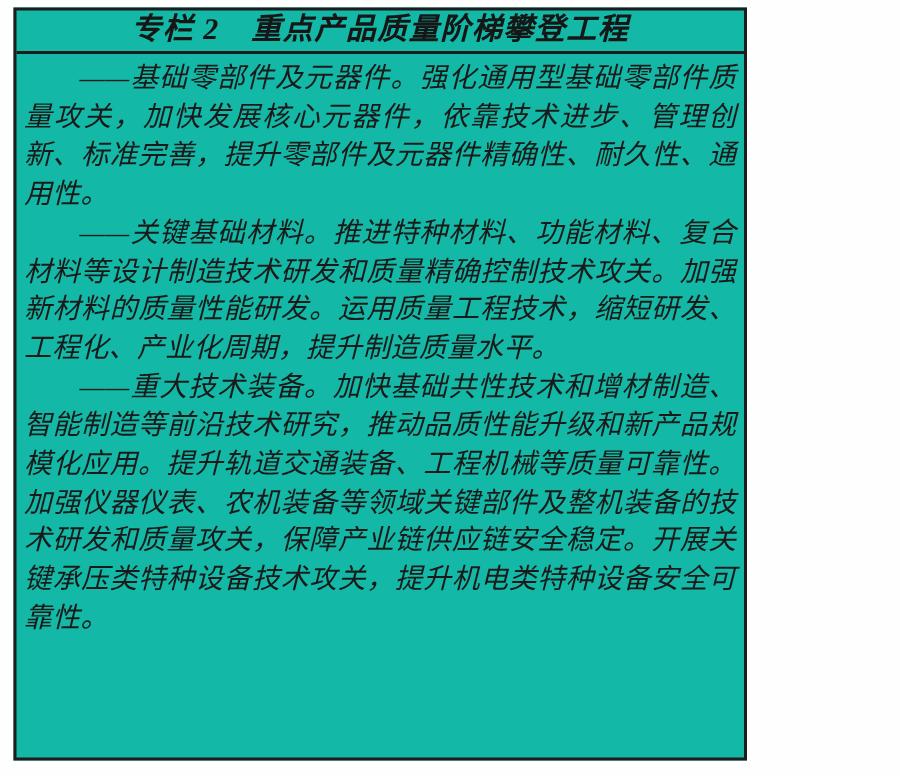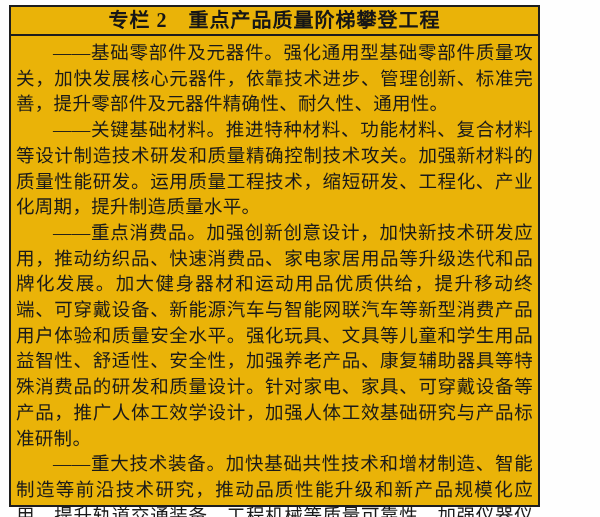--- a/index.html
+++ b/index.html
@@ -17,25 +17,26 @@
   }
   .page {
     position: absolute;
     inset: 0;
     background: #fefefe;
   }
   .column-box {
     position: absolute;
     left: 9px;
     top: 5px;
-    width: 531px;
+    width: 489px;
     height: 502px;
     box-sizing: border-box;
     border: 2px solid #1d1d1d;
-    background: #eab308;
+    background: #14b8a6;
+    font-style: italic;
   }
   .box-title {
     box-sizing: border-box;
     height: 29px;
     line-height: 27px;
     text-align: center;
     font-size: 20px;
     font-weight: bold;
     letter-spacing: 1px;
     border-bottom: 2px solid #1d1d1d;
@@ -58,17 +59,16 @@
 </style>
 </head>
 <body>
 
 <div class="page">
   <div class="column-box">
     <div class="box-title">专栏 2　重点产品质量阶梯攀登工程</div>
     <div class="box-body">
       <p>——基础零部件及元器件。强化通用型基础零部件质量攻关，加快发展核心元器件，依靠技术进步、管理创新、标准完善，提升零部件及元器件精确性、耐久性、通用性。</p>
       <p>——关键基础材料。推进特种材料、功能材料、复合材料等设计制造技术研发和质量精确控制技术攻关。加强新材料的质量性能研发。运用质量工程技术，缩短研发、工程化、产业化周期，提升制造质量水平。</p>
-      <p>——重点消费品。加强创新创意设计，加快新技术研发应用，推动纺织品、快速消费品、家电家居用品等升级迭代和品牌化发展。加大健身器材和运动用品优质供给，提升移动终端、可穿戴设备、新能源汽车与智能网联汽车等新型消费产品用户体验和质量安全水平。强化玩具、文具等儿童和学生用品益智性、舒适性、安全性，加强养老产品、康复辅助器具等特殊消费品的研发和质量设计。针对家电、家具、可穿戴设备等产品，推广人体工效学设计，加强人体工效基础研究与产品标准研制。</p>
       <p>——重大技术装备。加快基础共性技术和增材制造、智能制造等前沿技术研究，推动品质性能升级和新产品规模化应用。提升轨道交通装备、工程机械等质量可靠性。加强仪器仪表、农机装备等领域关键部件及整机装备的技术研发和质量攻关，保障产业链供应链安全稳定。开展关键承压类特种设备技术攻关，提升机电类特种设备安全可靠性。</p>
     </div>
   </div>
 </div>
 
 </body></html>

